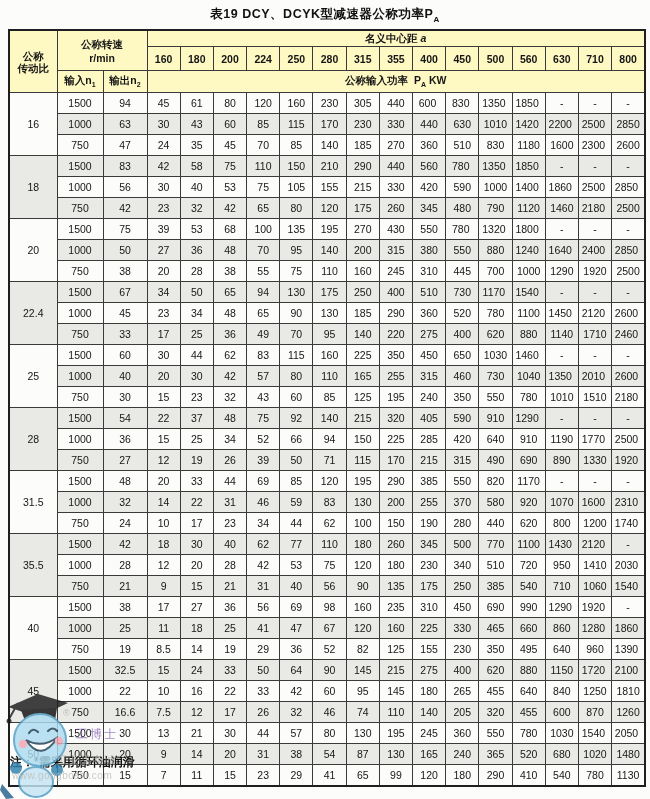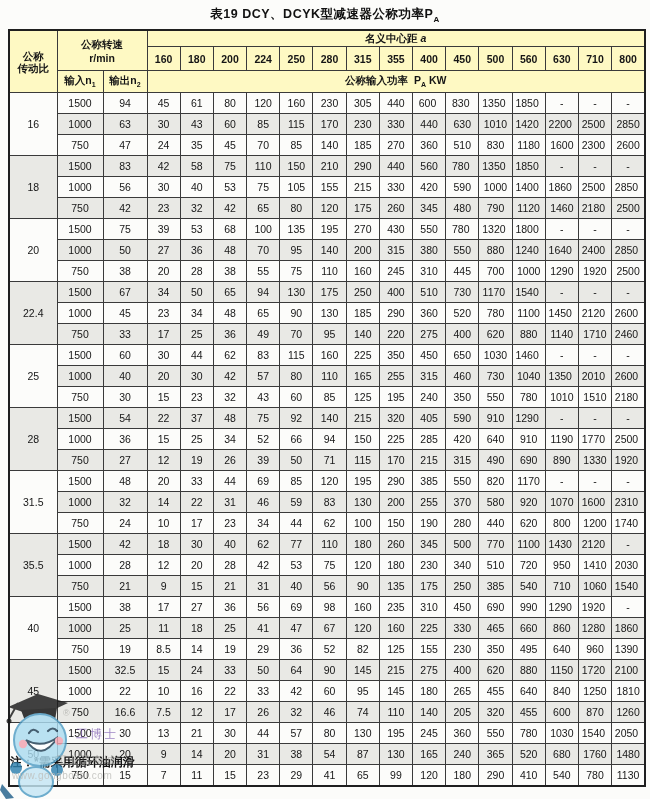--- a/index.html
+++ b/index.html
@@ -709,21 +709,21 @@
         <td>31</td>
         <td>38</td>
         <td>54</td>
         <td>87</td>
         <td>130</td>
         <td>165</td>
         <td>240</td>
         <td>365</td>
         <td>520</td>
         <td>680</td>
-        <td>1760</td>
+        <td>1020</td>
         <td>1480</td>
       </tr>
       <tr>
         <td>750</td>
         <td>15</td>
         <td>7</td>
         <td>11</td>
         <td>15</td>
         <td>23</td>
         <td>29</td>

